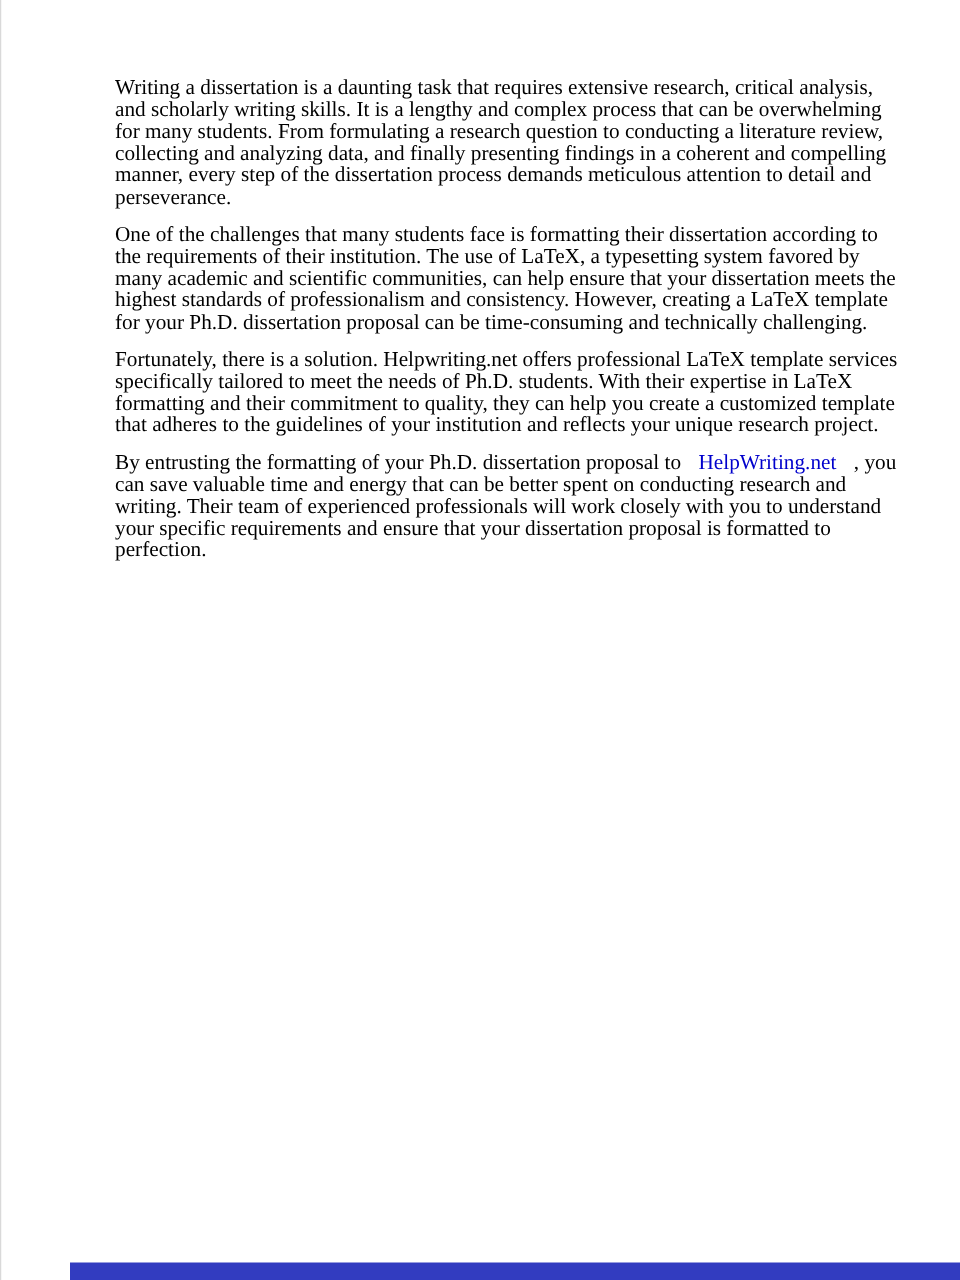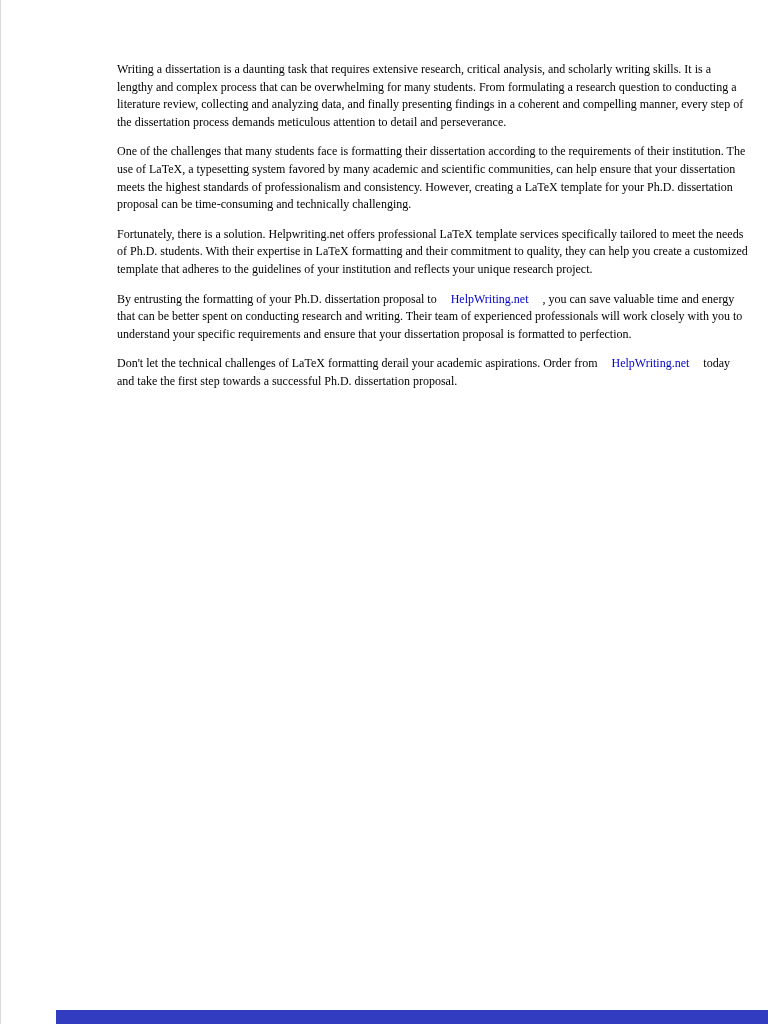--- a/index.html
+++ b/index.html
@@ -22,24 +22,23 @@
     background: #ffffff;
     border-left: 1px solid #d9d9d9;
     box-sizing: border-box;
   }
   .doc-content {
     position: absolute;
     top: 61px;
     left: 91px;
     width: 632px;
     color: #000000;
-    font-size: 12px;
+    font-size: 17px;
     line-height: 17.6px;
     text-align: left;
-    margin-left: 25px;
   }
   .doc-content p {
     margin: 0 0 12px 0;
     padding: 0;
   }
   a.inline-link {
     font-weight: normal;
     text-decoration: none;
     cursor: pointer;
     margin: 0 14px;
@@ -68,20 +67,17 @@
     </p>
 
     <p>
       <span>Fortunately, there is a solution. Helpwriting.net offers professional LaTeX template services specifically tailored to meet the needs of Ph.D. students. With their expertise in LaTeX formatting and their commitment to quality, they can help you create a customized template that adheres to the guidelines of your institution and reflects your unique research project.</span>
     </p>
 
     <p>
       <span>By entrusting the formatting of your Ph.D. dissertation proposal to</span><a class="inline-link" href="#" style="color: rgb(0, 0, 204);">HelpWriting.net</a><span>, you can save valuable time and energy that can be better spent on conducting research and writing. Their team of experienced professionals will work closely with you to understand your specific requirements and ensure that your dissertation proposal is formatted to perfection.</span>
     </p>
 
-    <p>
-      <span>Don't let the technical challenges of LaTeX formatting derail your academic aspirations. Order from</span><a class="inline-link" href="#" style="color: rgb(0, 0, 204);">HelpWriting.net</a><span>today and take the first step towards a successful Ph.D. dissertation proposal.</span>
-    </p>
 
   </div>
 
   <div class="bottom-bar" style="background: rgb(50, 60, 192);"></div>
 </div>
 
 </body></html>

